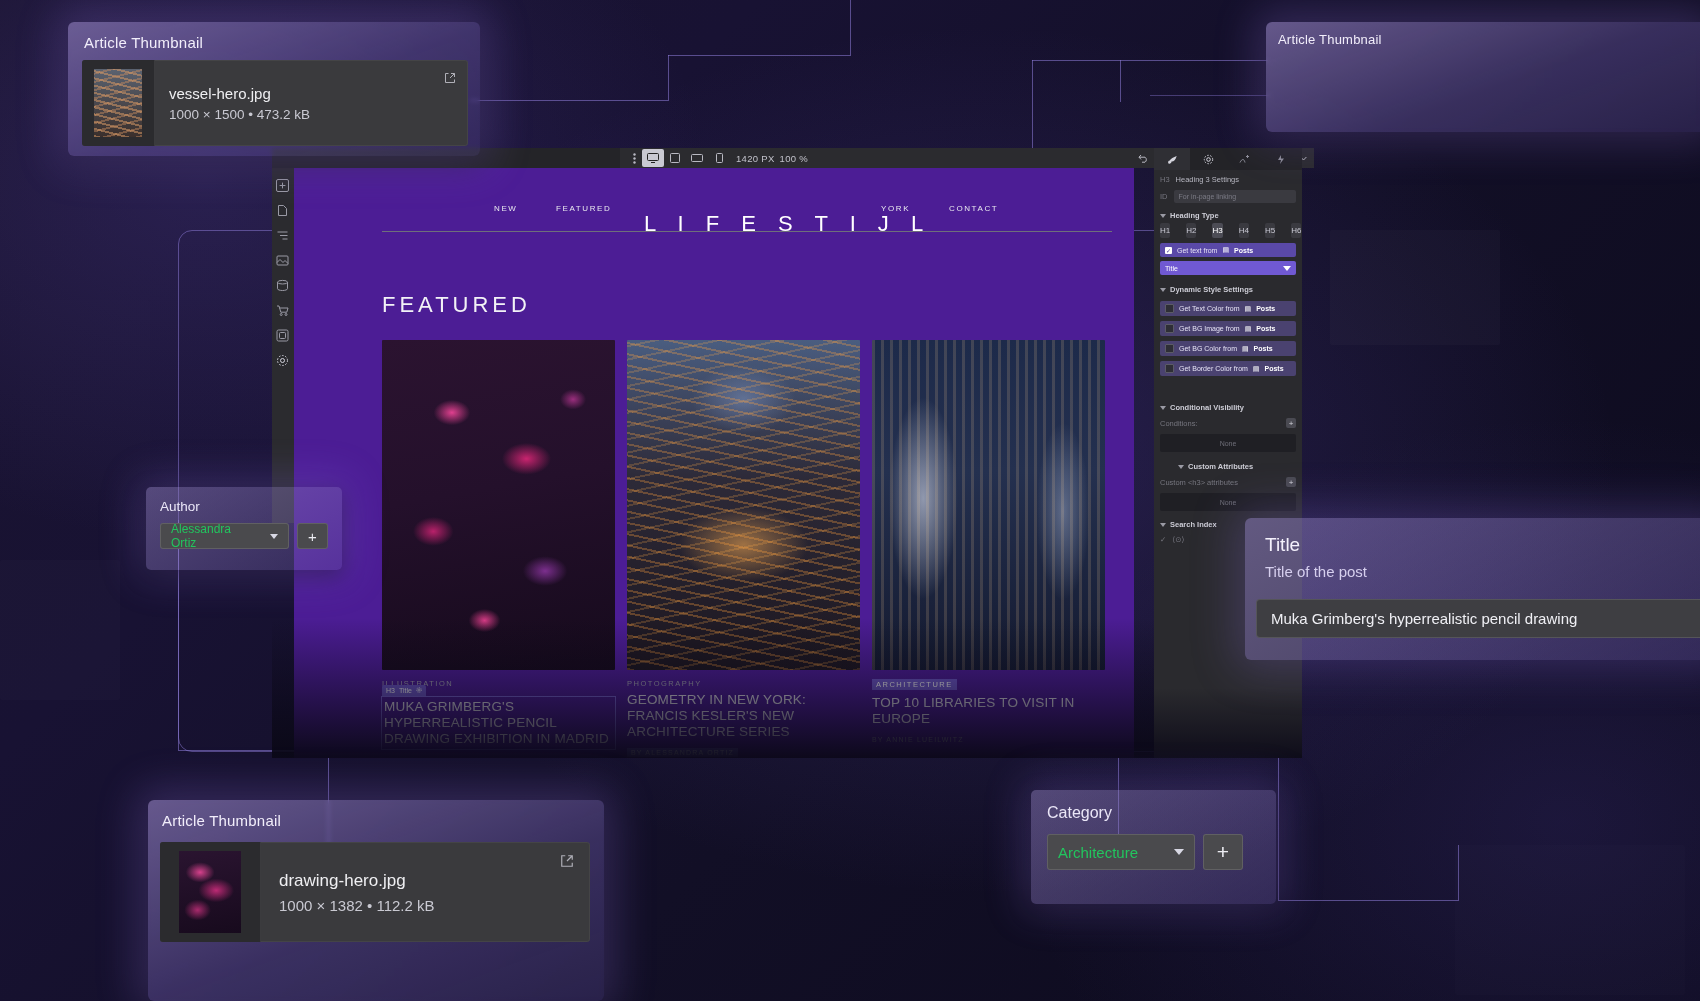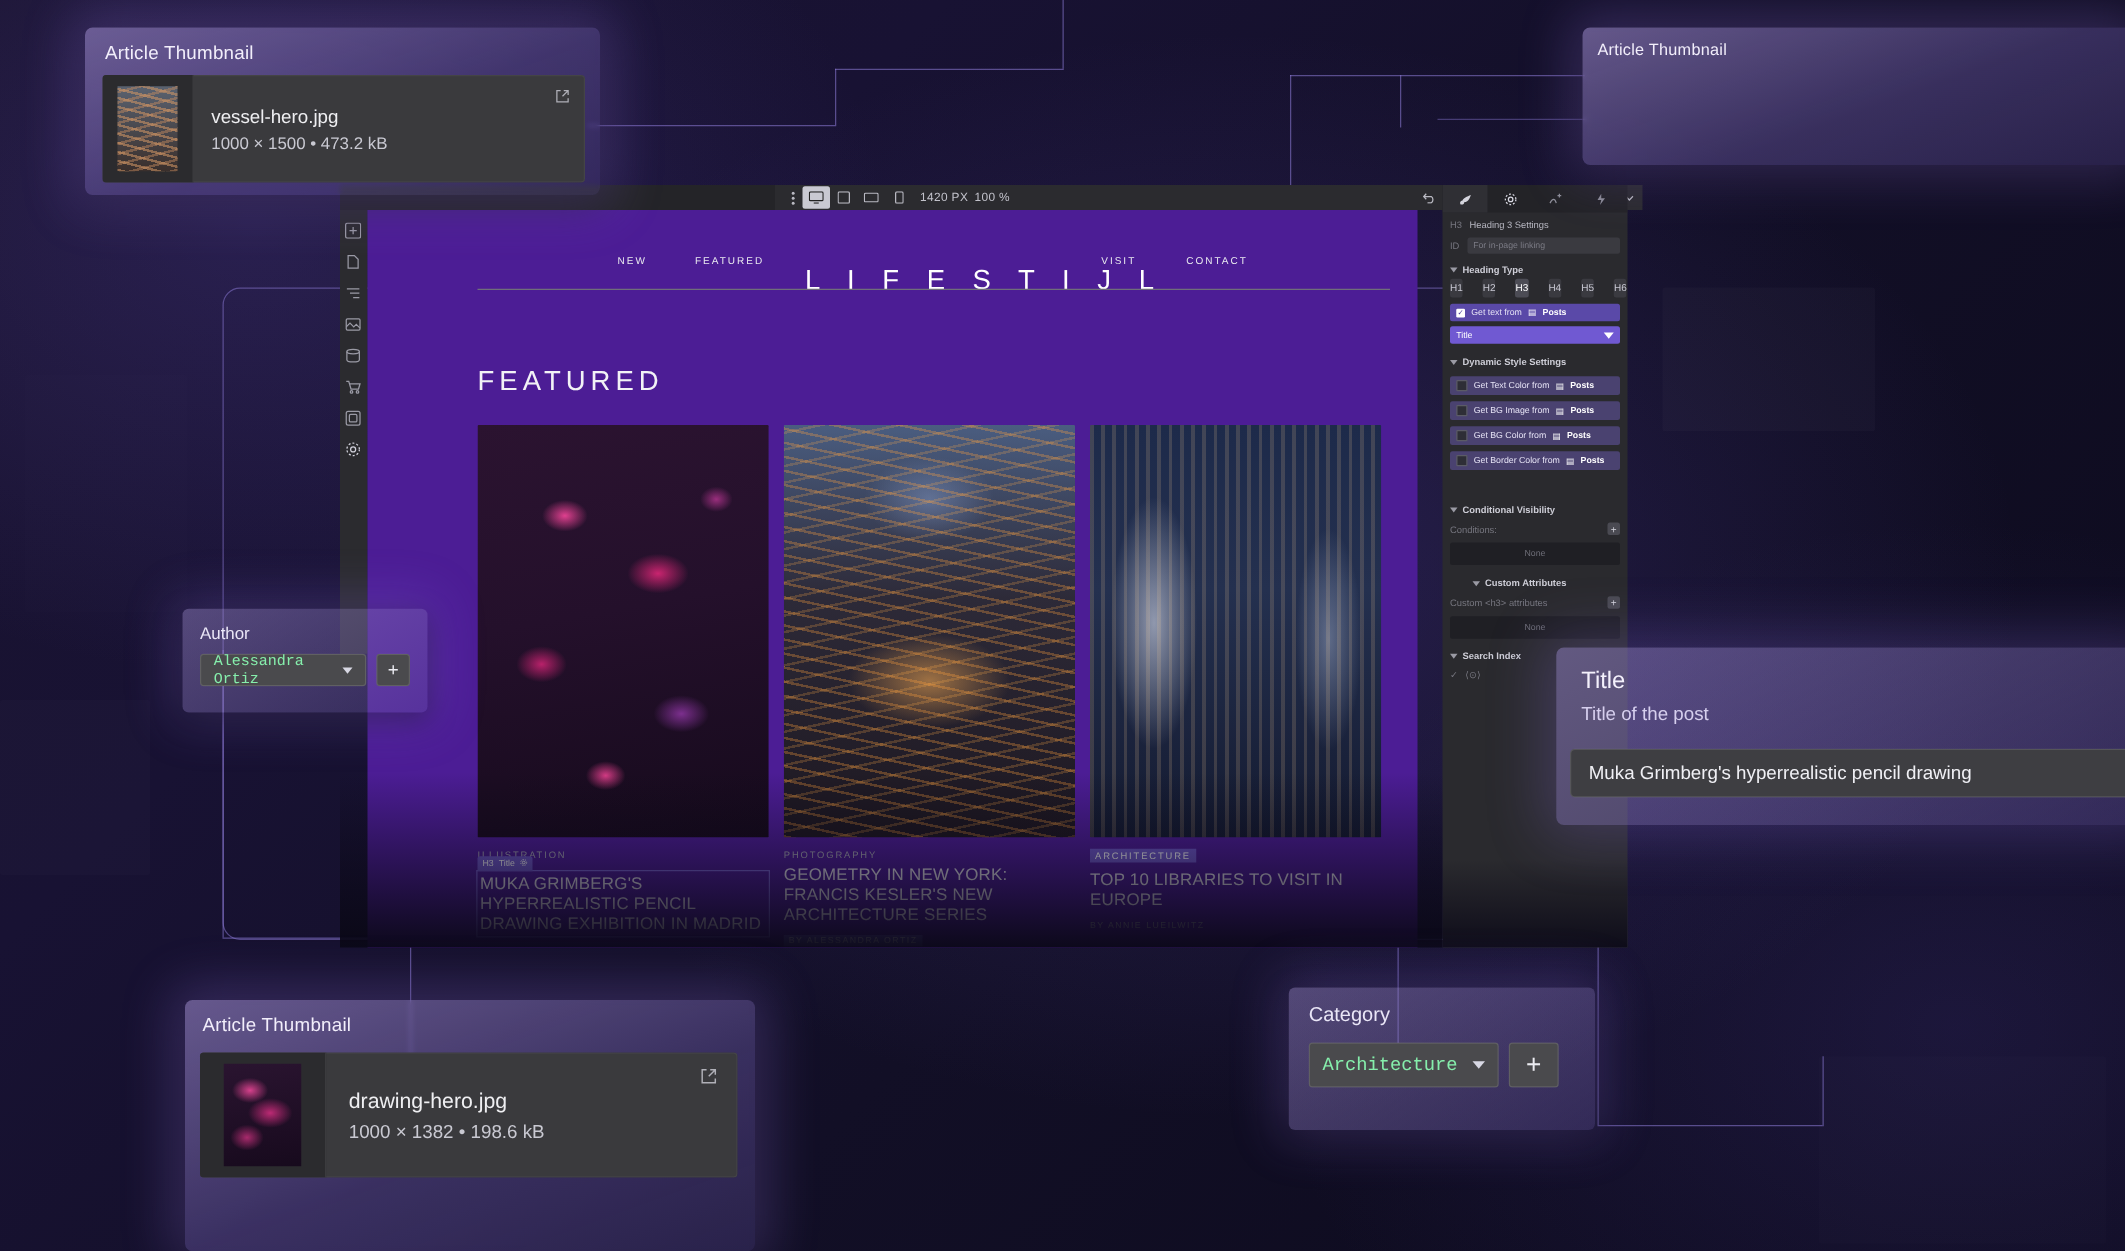--- a/index.html
+++ b/index.html
@@ -44,22 +44,22 @@
   .ext-ic{position:absolute;top:10px;right:12px;width:12px;height:12px;opacity:.75;}
 
   
   .field-pop{position:absolute;border-radius:5px;padding:12px 14px 14px 14px;
     background:linear-gradient(150deg, rgba(150,132,200,0.48), rgba(108,90,170,0.34));
     box-shadow:0 0 38px 8px rgba(140,110,225,0.28), 0 6px 22px rgba(0,0,0,.45);}
   .field-label{color:#eae6f7;font-size:13.5px;margin-bottom:9px;}
   .field-row{display:flex;gap:8px;align-items:stretch;}
   .field-select{
     background:#4a4a4d;border:1px solid rgba(255,255,255,.12);border-radius:3px;
-    color:#86efac;font-size:13px;display:flex;align-items:center;justify-content:space-between;
-    padding:0 10px;min-width:110px;height:28px;gap:12px;font-family:Liberation Mono, monospace;
+    color:#22c55e;font-size:13px;display:flex;align-items:center;justify-content:space-between;
+    padding:0 10px;min-width:110px;height:28px;gap:12px;
   }
   .field-plus{
     width:30px;background:#4a4a4d;border:1px solid rgba(255,255,255,.12);border-radius:3px;
     color:#ececf2;font-size:17px;display:flex;align-items:center;justify-content:center;
   }
   .caret{width:0;height:0;border-left:4px solid transparent;border-right:4px solid transparent;border-top:5px solid #d8d8e4;}
 
   
   .tip{position:absolute;border-radius:6px;padding:16px 20px 14px 20px;
     background:linear-gradient(150deg, rgba(150,132,205,0.52), rgba(104,86,168,0.34));
@@ -280,21 +280,21 @@
         </svg></span>
   </div>
 
   <div class="canvas" style="left:22px;top:20px;width:840px;height:590px;">
 
     <div class="site-nav" style="width:840px;">
       <div style="position:absolute;left:0;right:0;top:0;height:66px;"></div>
       <span class="nav-l abs" style="left:200px;top:36px;">NEW</span>
       <span class="nav-l abs" style="left:262px;top:36px;">FEATURED</span>
       <span class="brand abs" style="left:350px;top:24px;">L I F E S T I J L</span>
-      <span class="nav-l abs" style="left:587px;top:36px;">VISIT</span>
+      <span class="nav-l abs" style="left:587px;top:36px;">YORK</span>
       <span class="nav-l abs" style="left:655px;top:36px;">CONTACT</span>
       <div class="nav-rule" style="left:88px;top:63px;width:730px;"></div>
     </div>
 
     <div class="feat-h abs" style="left:88px;top:124px;">FEATURED</div>
 
     <div class="cards abs" style="left:88px;top:172px;">
 
       <div class="card">
         <div class="card-img" style="background:
@@ -502,21 +502,21 @@
   <div class="thumb-card abs" style="left:12px;top:42px;width:430px;height:100px;">
     <div class="thumb-img" style="width:100px;flex:0 0 100px;">
       <div style="width:62px;height:82px;background:
           radial-gradient(20px 14px at 34% 26%, #d6418c, rgba(0,0,0,0) 72%),
           radial-gradient(24px 16px at 60% 48%, #bc2a74, rgba(0,0,0,0) 74%),
           radial-gradient(18px 14px at 30% 72%, #a82a6c, rgba(0,0,0,0) 74%),
           linear-gradient(170deg,#2a1430,#170a1d);"></div>
     </div>
     <div class="thumb-meta" style="padding:14px 18px;gap:6px;">
       <span class="thumb-name" style="font-size:17px;">drawing-hero.jpg</span>
-      <span class="thumb-sub" style="font-size:15px;">1000 × 1382 • 198.6 kB</span>
+      <span class="thumb-sub" style="font-size:15px;">1000 × 1382 • 112.2 kB</span>
       <span class="ext-ic" style="top:12px;right:16px;width:14px;height:14px;">
         <svg width="14" height="14" viewBox="0 0 12 12">
             <path d="M4.5 1.5H1.5v9h9v-3" fill="none" stroke="#d8d8e2"></path>
             <path d="M7 1.5h3.5V5M10.5 1.5L6 6" fill="none" stroke="#d8d8e2"></path>
           </svg>
       </span>
     </div>
   </div>
 </div>
 

